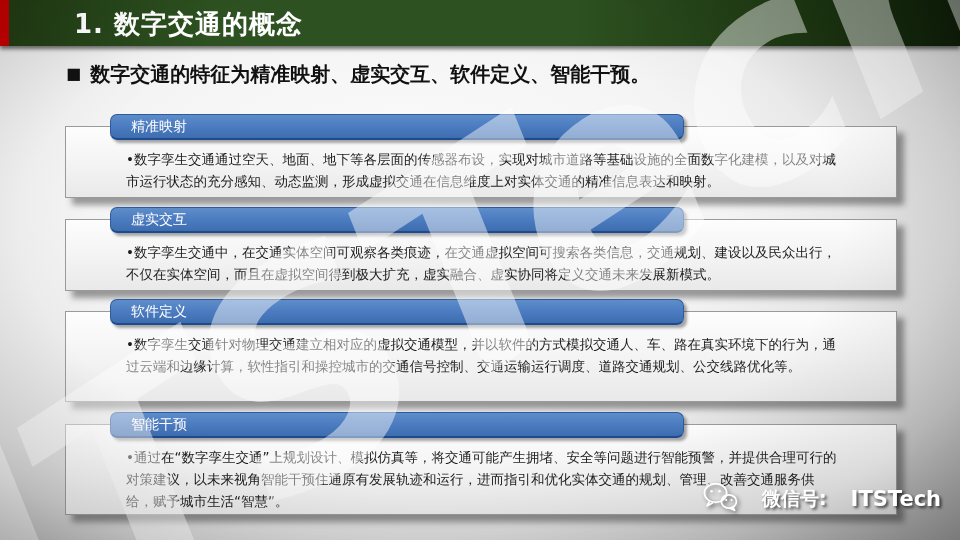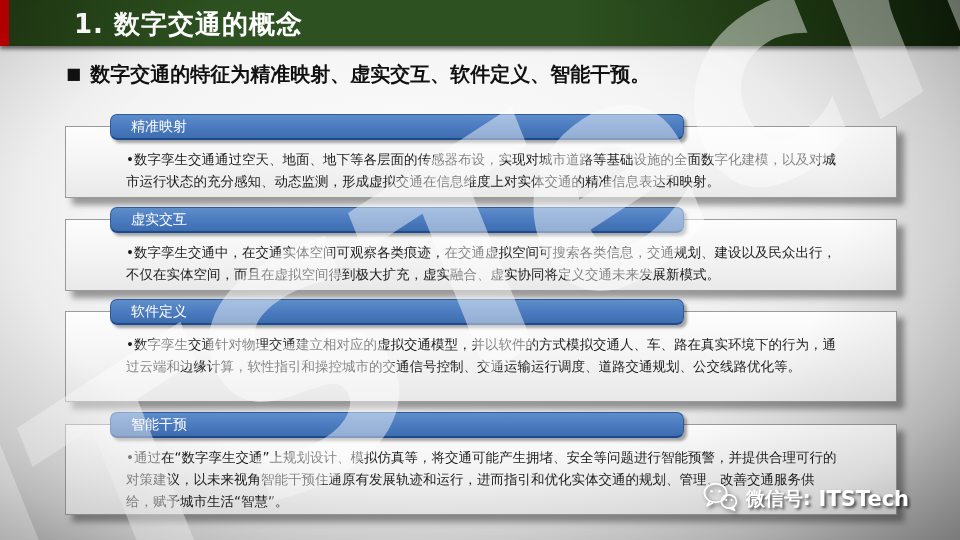--- a/index.html
+++ b/index.html
@@ -56,21 +56,21 @@
     font-size:290px; font-weight:bold; font-style:italic; letter-spacing:-6px;
     color:rgba(255,255,255,0.45); z-index:40; pointer-events:none; line-height:1.1;
     white-space:nowrap;
   }
   .vignette {
     position:absolute; inset:0; z-index:45; pointer-events:none;
     background: radial-gradient(ellipse at 45% 42%, rgba(0,0,0,0) 55%, rgba(0,0,0,0.10) 80%, rgba(0,0,0,0.28) 100%);
   }
   .footer {
     position:absolute; left:702px; top:479px; height:40px; z-index:60;
-    display:flex; align-items:center; gap:8px; color:#fff; white-space:nowrap;text-align:right;
+    display:flex; align-items:center; gap:24px; color:#fff; white-space:nowrap;text-align:right;
   }
   .wechat-icon-svg { filter: drop-shadow(2px 2px 2px rgba(0,0,0,0.55)); }
   .wechat-label { font-size:19px; font-weight:bold; text-shadow:2px 2px 3px rgba(0,0,0,0.65); }
   .wechat-id { font-size:21px; font-weight:bold; text-shadow:2px 2px 3px rgba(0,0,0,0.65); }
 </style>
 </head>
 <body>
 
 <div class="slide">
 

